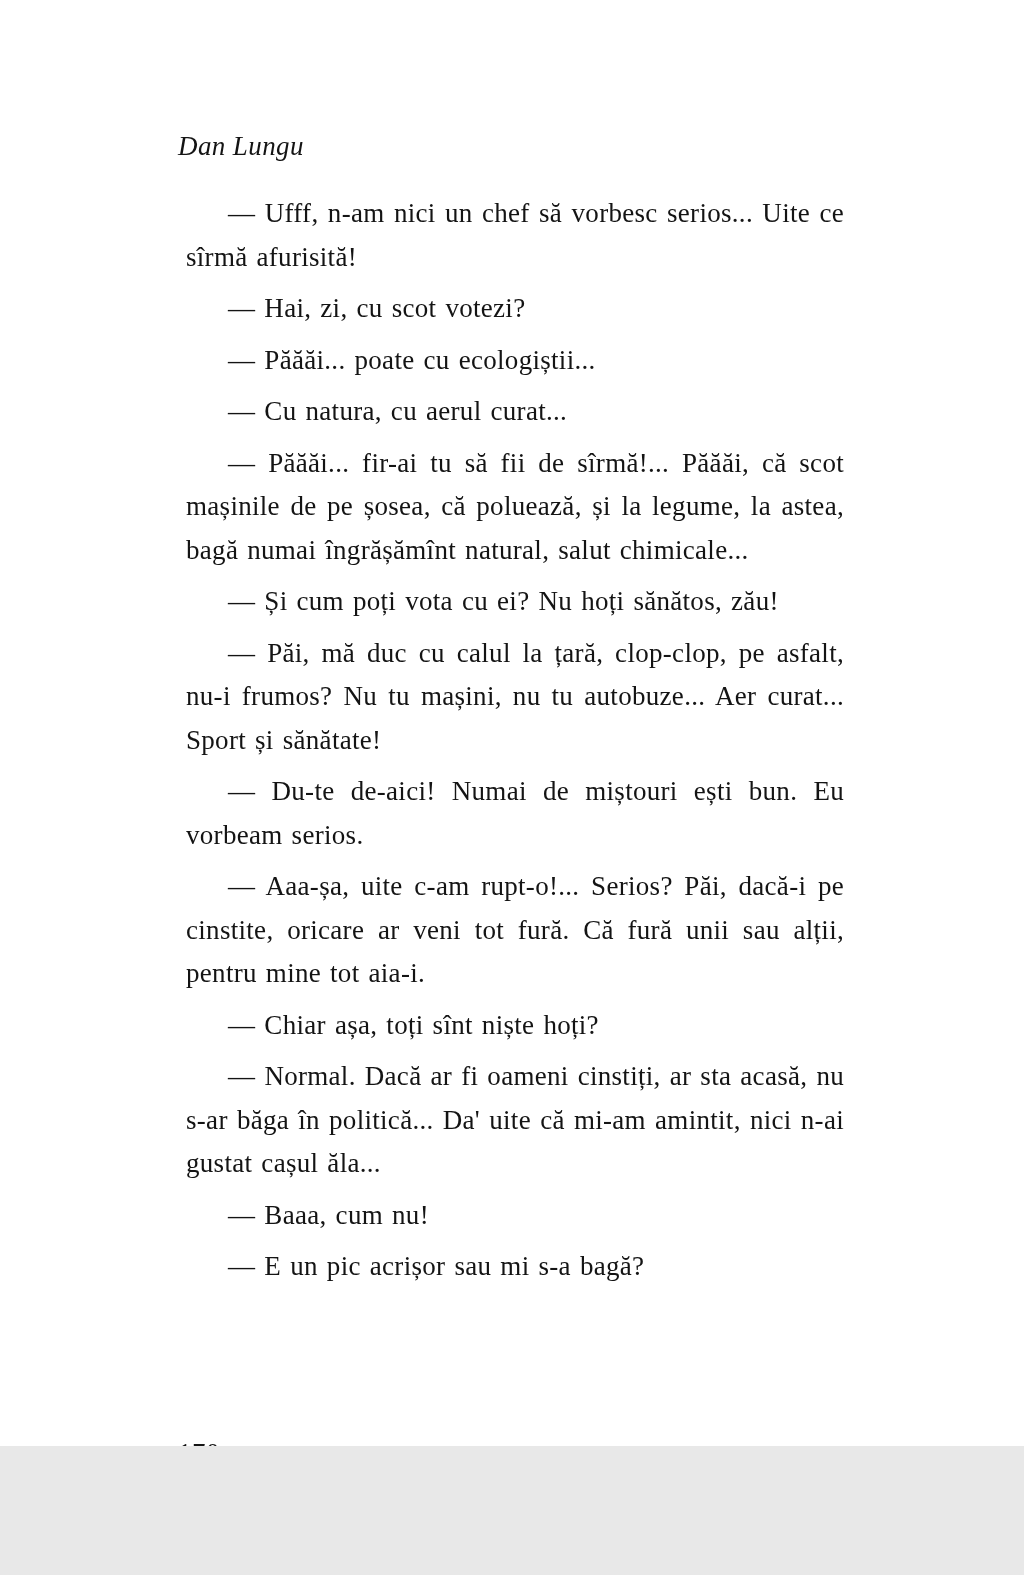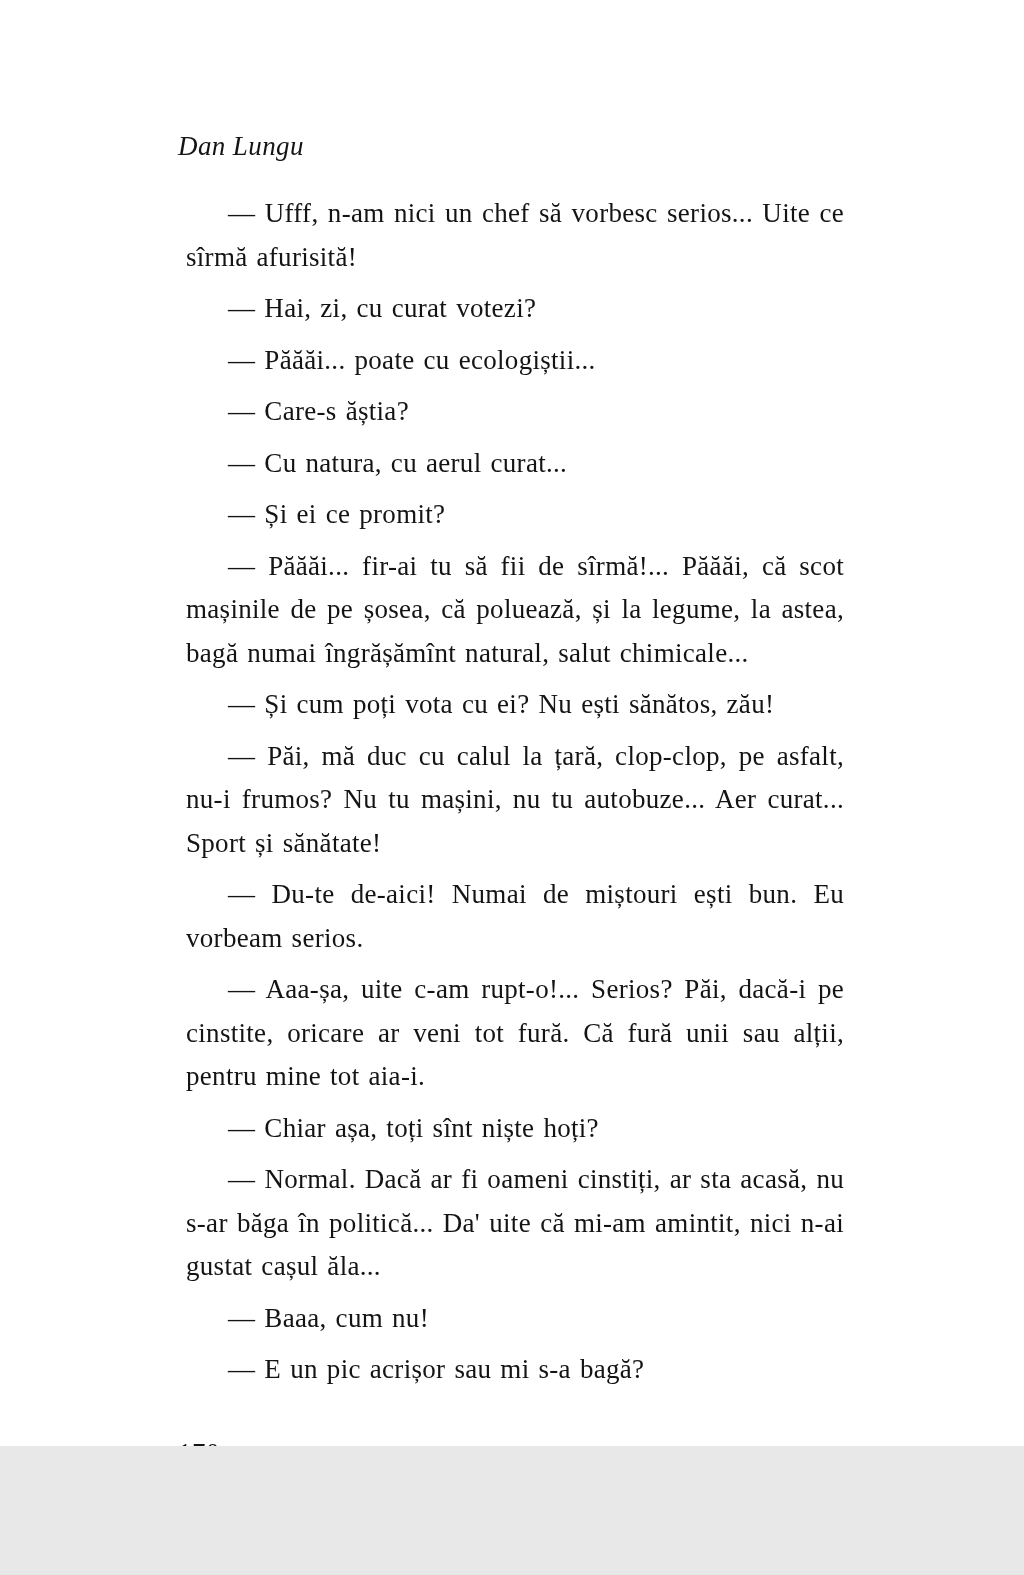--- a/index.html
+++ b/index.html
@@ -48,27 +48,25 @@
     }
   </style>
 </head>
 <body>
 
 <div class="page">
   <div class="content">
     <p class="author">Dan Lungu</p>
     <div class="body-text">
       <p>— Ufff, n-am nici un chef să vorbesc serios... Uite ce sîrmă afurisită!</p>
-      <p>— Hai, zi, cu curat votezi?</p>
+      <p>— Hai, zi, cu scot votezi?</p>
       <p>— Păăăi... poate cu ecologiștii...</p>
-      <p>— Care-s ăștia?</p>
       <p>— Cu natura, cu aerul curat...</p>
-      <p>— Și ei ce promit?</p>
       <p>— Păăăi... fir-ai tu să fii de sîrmă!... Păăăi, că scot mașinile de pe șosea, că poluează, și la legume, la astea, bagă numai îngrășămînt natural, salut chimicale...</p>
-      <p>— Și cum poți vota cu ei? Nu ești sănătos, zău!</p>
+      <p>— Și cum poți vota cu ei? Nu hoți sănătos, zău!</p>
       <p>— Păi, mă duc cu calul la țară, clop-clop, pe asfalt, nu-i frumos? Nu tu mașini, nu tu autobuze... Aer curat... Sport și sănătate!</p>
       <p>— Du-te de-aici! Numai de miștouri ești bun. Eu vorbeam serios.</p>
       <p>— Aaa-șa, uite c-am rupt-o!... Serios? Păi, dacă-i pe cinstite, oricare ar veni tot fură. Că fură unii sau alții, pentru mine tot aia-i.</p>
       <p>— Chiar așa, toți sînt niște hoți?</p>
       <p>— Normal. Dacă ar fi oameni cinstiți, ar sta acasă, nu s-ar băga în politică... Da' uite că mi-am amintit, nici n-ai gustat cașul ăla...</p>
       <p>— Baaa, cum nu!</p>
       <p>— E un pic acrișor sau mi s-a bagă?</p>
     </div>
   </div>
   <div class="page-number">170</div>

